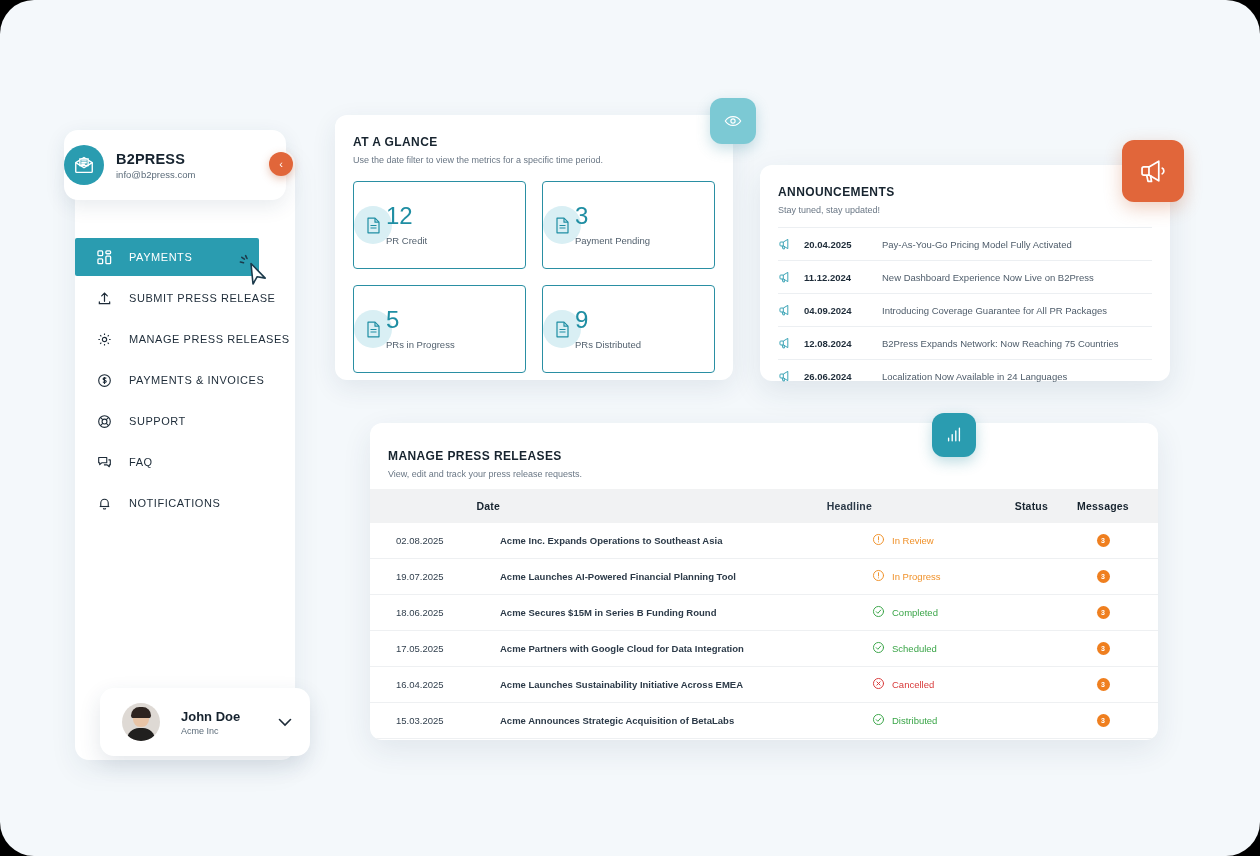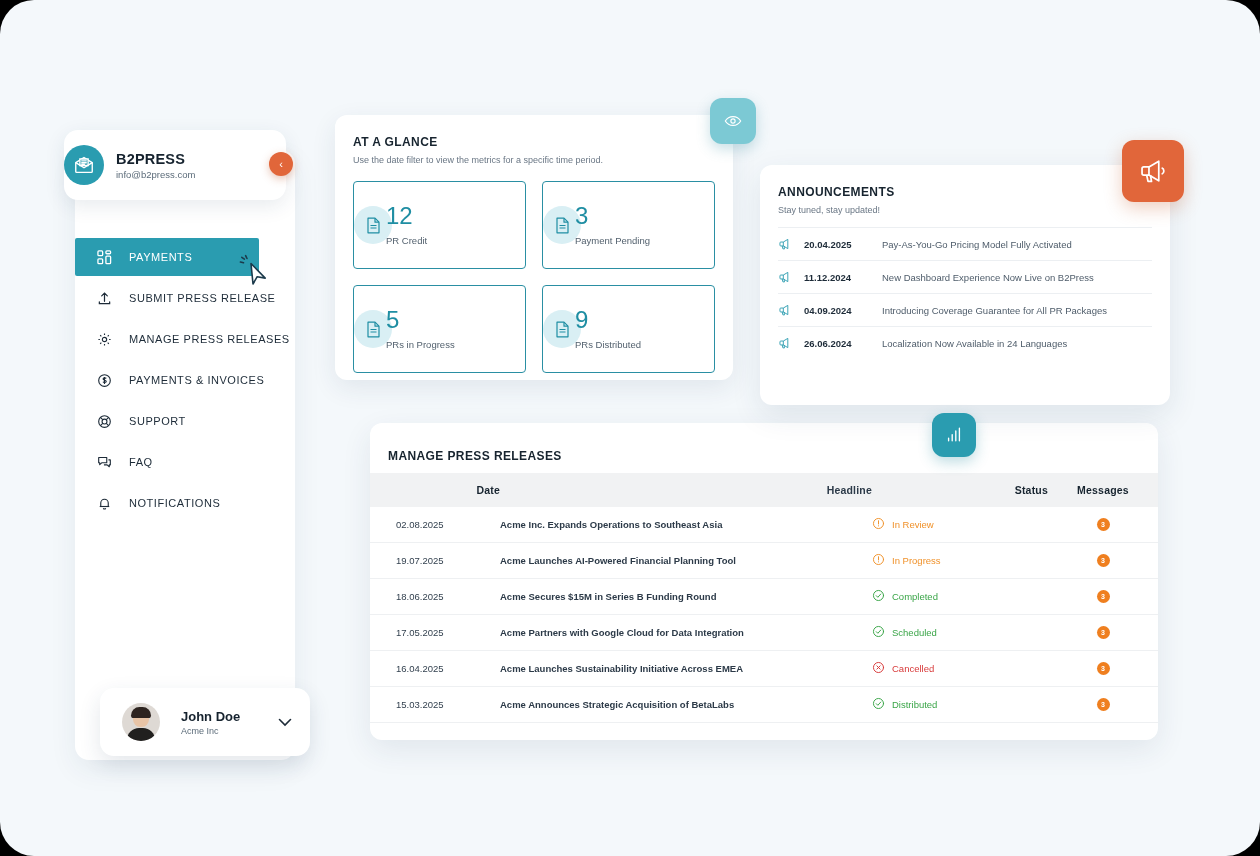--- a/index.html
+++ b/index.html
@@ -148,21 +148,21 @@
     background: #7cc9d4; box-shadow: 0 5px 14px rgba(70,150,170,.30); }
   .fab-mega { left: 1122px; top: 140px; width: 62px; height: 62px;
     background: #e1663a; box-shadow: 0 6px 18px rgba(200,95,50,.30); }
   .fab-chart { left: 932px; top: 413px; width: 44px; height: 44px;
     background: #2a9cb0; box-shadow: 0 5px 14px rgba(40,140,160,.30); }
 
   
   .ann {
     position: absolute;
     left: 760px; top: 165px;
-    width: 410px; height: 240px;
+    width: 410px; height: 216px;
     background: #fff;
     border-radius: 12px;
     box-shadow: 0 10px 30px rgba(30,60,90,.10);
     padding: 20px 18px 0 18px;
     z-index: 5;
   }
   .ann-list { margin-top: 12px; }
   .ann-row {
     display: flex; align-items: center;
     height: 33px;
@@ -453,39 +453,51 @@
           <svg width="14" height="14" viewBox="0 0 20 20" fill="none" stroke="#2a9cb0" stroke-width="1.3" stroke-linejoin="round">
             <path d="M4 7.2h3.6L14 3.4v13.2L7.6 12.8H4a1.2 1.2 0 0 1-1.2-1.2V8.4A1.2 1.2 0 0 1 4 7.2z"></path>
             <path d="M7.6 7.2v5.6"></path>
               <path d="M6 12.8 7 17h2.3l-.7-4.2"></path>
           </svg>
         </span>
         <span class="ann-date">04.09.2024</span>
         <span class="ann-txt">Introducing Coverage Guarantee for All PR Packages</span>
       </div>
 
+      <div class="ann-row">
+        <span class="ico">
+          <svg width="14" height="14" viewBox="0 0 20 20" fill="none" stroke="#2a9cb0" stroke-width="1.3" stroke-linejoin="round">
+            <path d="M4 7.2h3.6L14 3.4v13.2L7.6 12.8H4a1.2 1.2 0 0 1-1.2-1.2V8.4A1.2 1.2 0 0 1 4 7.2z"></path>
+            <path d="M7.6 7.2v5.6"></path>
+              <path d="M6 12.8 7 17h2.3l-.7-4.2"></path>
+          </svg>
+        </span>
+        <span class="ann-date">12.08.2024</span>
+        <span class="ann-txt">B2Press Expands Network: Now Reaching 75 Countries</span>
+      </div>
 
       <div class="ann-row">
         <span class="ico">
           <svg width="14" height="14" viewBox="0 0 20 20" fill="none" stroke="#2a9cb0" stroke-width="1.3" stroke-linejoin="round">
             <path d="M4 7.2h3.6L14 3.4v13.2L7.6 12.8H4a1.2 1.2 0 0 1-1.2-1.2V8.4A1.2 1.2 0 0 1 4 7.2z"></path>
             <path d="M7.6 7.2v5.6"></path>
               <path d="M6 12.8 7 17h2.3l-.7-4.2"></path>
           </svg>
         </span>
         <span class="ann-date">26.06.2024</span>
         <span class="ann-txt">Localization Now Available in 24 Languages</span>
       </div>
 
     </div>
   </div>
 
   <div class="table-card">
     <div class="table-head-block">
       <div class="card-title">MANAGE PRESS RELEASES</div>
+      <div class="card-sub">View, edit and track your press release requests.</div>
     </div>
     <table>
       <thead>
         <tr>
           <th class="c-date">Date</th>
           <th class="c-head">Headline</th>
           <th class="c-stat">Status</th>
           <th class="c-msg">Messages</th>
         </tr>
       </thead>

